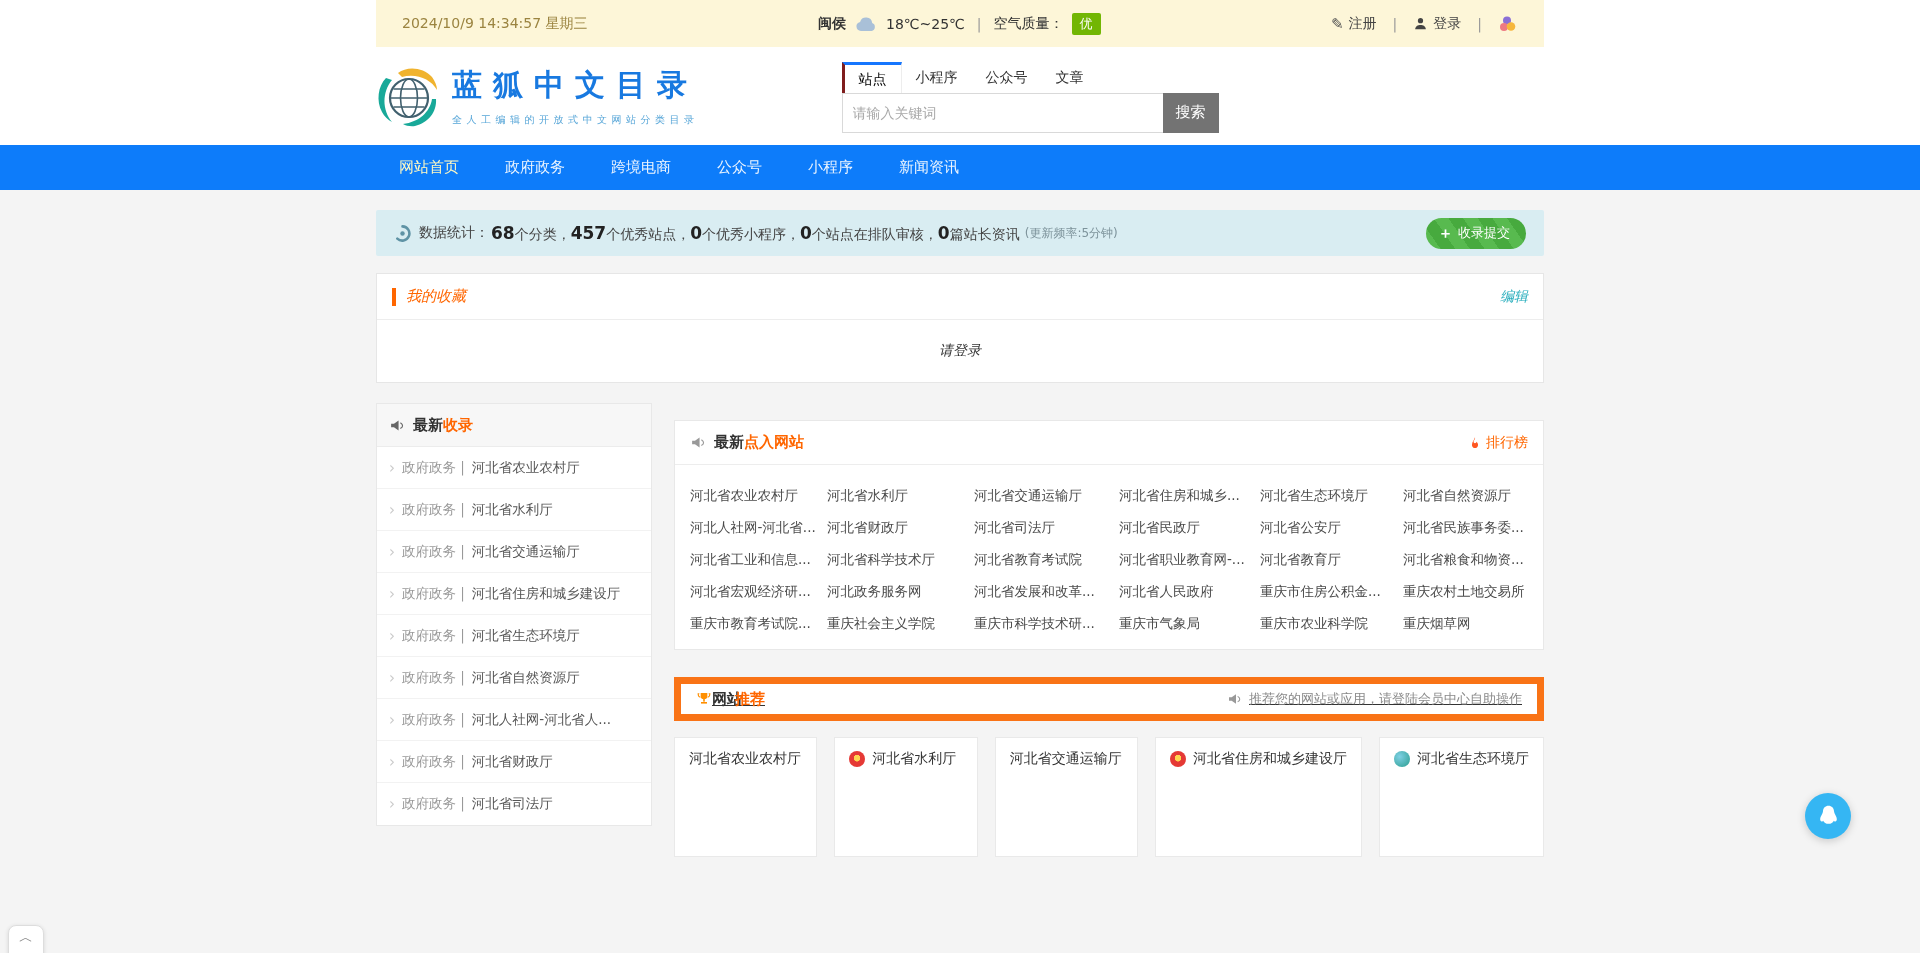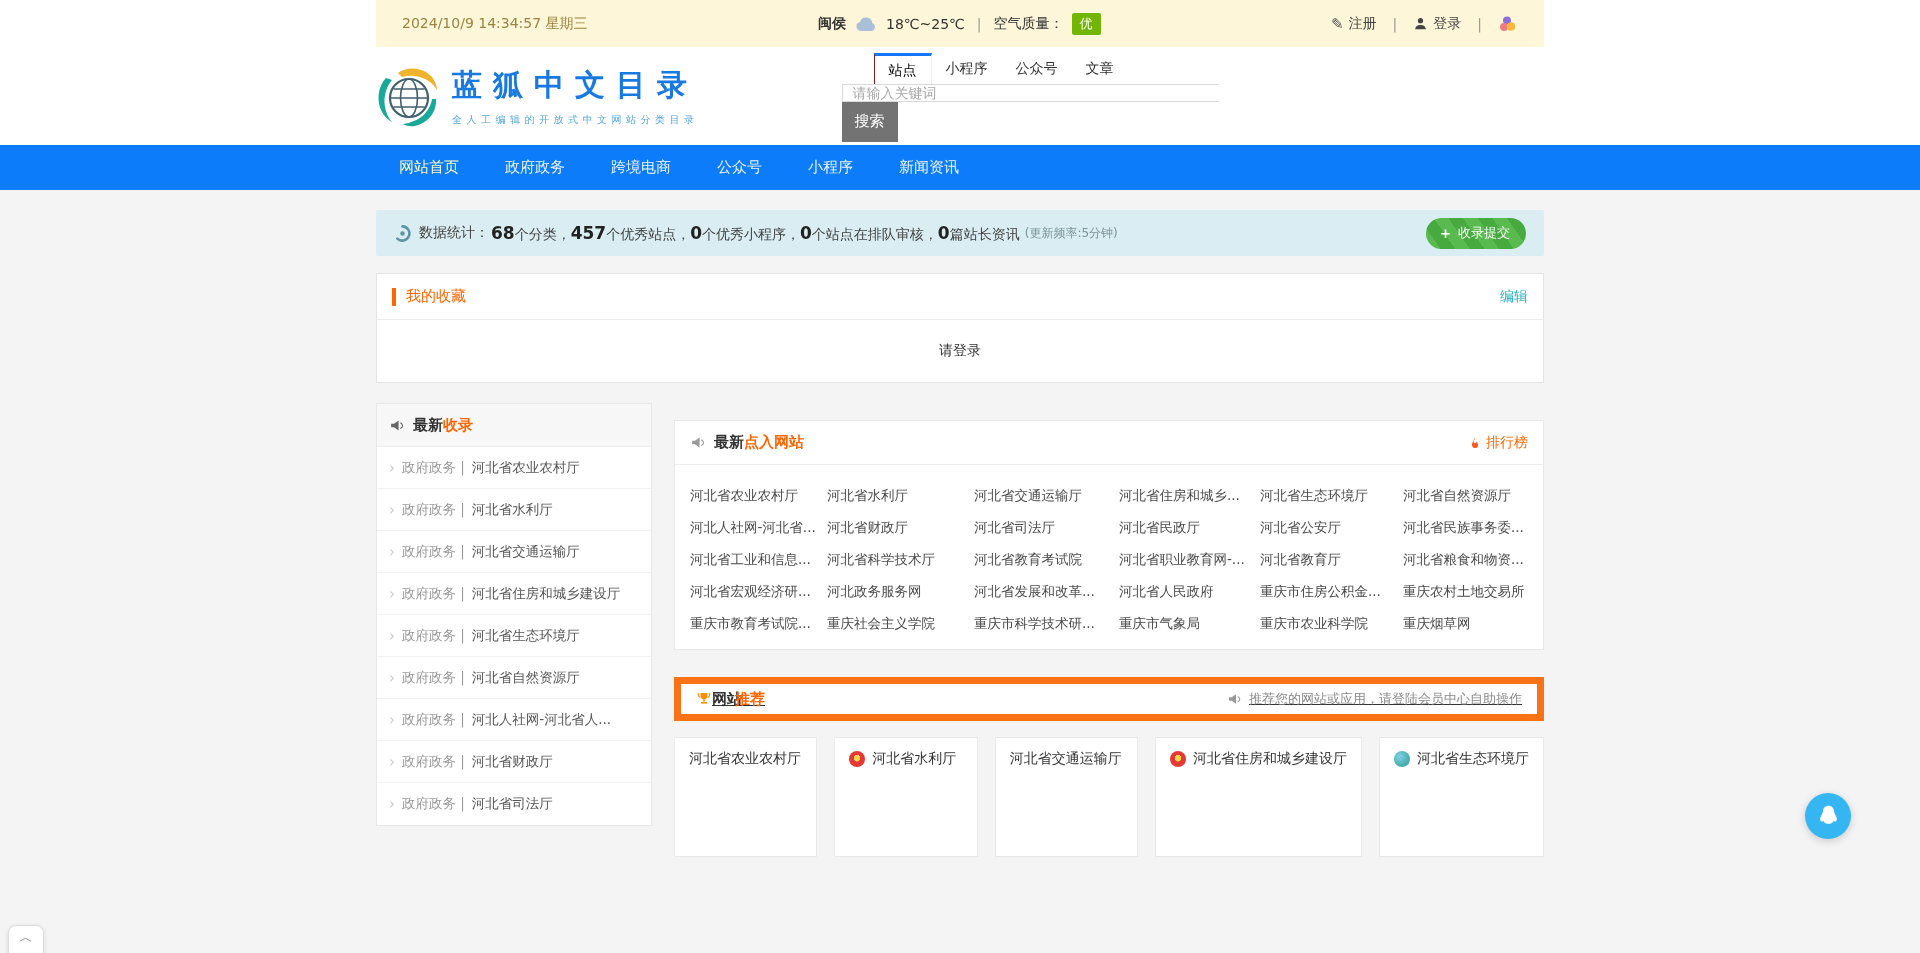--- a/index.html
+++ b/index.html
@@ -21,23 +21,23 @@
   .pencil { font-size:15px; color:#555; }
 
   
   .logo-row { height:98px; display:flex; align-items:center; }
   .logo { display:flex; align-items:center; gap:12px; cursor:pointer; }
   .logo-txt-title { font-size:30px; font-weight:bold; color:#1879e0; letter-spacing:11px; white-space:nowrap; }
   .logo-txt-tag { font-size:10px; color:#57a6d8; letter-spacing:4.5px; margin-top:7px; white-space:nowrap; }
   .search-block { margin-left:143px; width:377px; }
   .search-tabs { display:flex; align-items:flex-end; height:33px; }
   .search-tab { padding:0 14px; line-height:31px; font-size:14px; color:#333; cursor:pointer; }
-  .search-tab.active { border-top:3px solid #1676fe; border-left:1px solid #7f1d1d;
-                       border-right:1px solid #ededed; background:#fff; color:#000; line-height:28px;margin-left:32px; }
-  .search-row { display:flex;flex-direction:column; }
+  .search-tab.active { border-top:3px solid #1676fe; border-left:3px solid #7f1d1d;
+                       border-right:1px solid #ededed; background:#fff; color:#000; line-height:28px; }
+  .search-row { display:flex; }
   .search-input { flex:1; height:40px; border:1px solid #d9d9d9; border-right:none;
                   padding:0 10px; font-size:14px; color:#333; outline:none; background:#fff;
                   font-family:inherit; }
   .search-input::placeholder { color:#a9a9a9; }
   .search-btn { width:56px; height:40px; background:#737373; color:#fff; border:none;
                 font-size:15px; cursor:pointer; font-family:inherit; }
 
   
   .nav { background:#0d7cfa; height:45px; }
   .nav-inner { display:flex; }
@@ -50,21 +50,21 @@
   .stats-prefix { margin:0 2px 0 8px; }
   .stats b { font-size:17px; color:#222; }
   .stats-suffix { color:#7d939b; font-size:12px; margin-left:5px; }
   .submit-btn { margin-left:auto; height:31px; border-radius:16px; padding:0 16px 0 12px;
                 color:#fff; font-size:13px; display:flex; align-items:center; gap:5px;
                 background:repeating-linear-gradient(55deg,#58ba4f 0 12px,#47aa3e 12px 24px);
                 border:none; cursor:pointer; font-family:inherit; }
   .plus-glyph { font-size:15px; font-weight:bold; }
 
   
-  .fav-panel { margin-top:17px; background:#fff; border:1px solid #e6e6e6; }
+  .fav-panel { margin-top:17px; background:#fff; border:1px solid #e6e6e6;font-style:italic; }
   .fav-header { height:46px; display:flex; align-items:center; padding:0 15px; border-bottom:1px solid #ededed; }
   .fav-accent { width:4px; height:18px; background:#ff6600; margin-right:10px; }
   .fav-title { color:#ff6600; font-size:15px; }
   .fav-edit { margin-left:auto; color:#28aebd; font-size:14px; cursor:pointer; }
   .fav-body { height:62px; display:flex; align-items:center; justify-content:center;
               color:#333; font-size:14px; }
   .fav-login { cursor:pointer; }
 
   
   .main-row { display:flex; gap:22px; margin-top:20px; }

